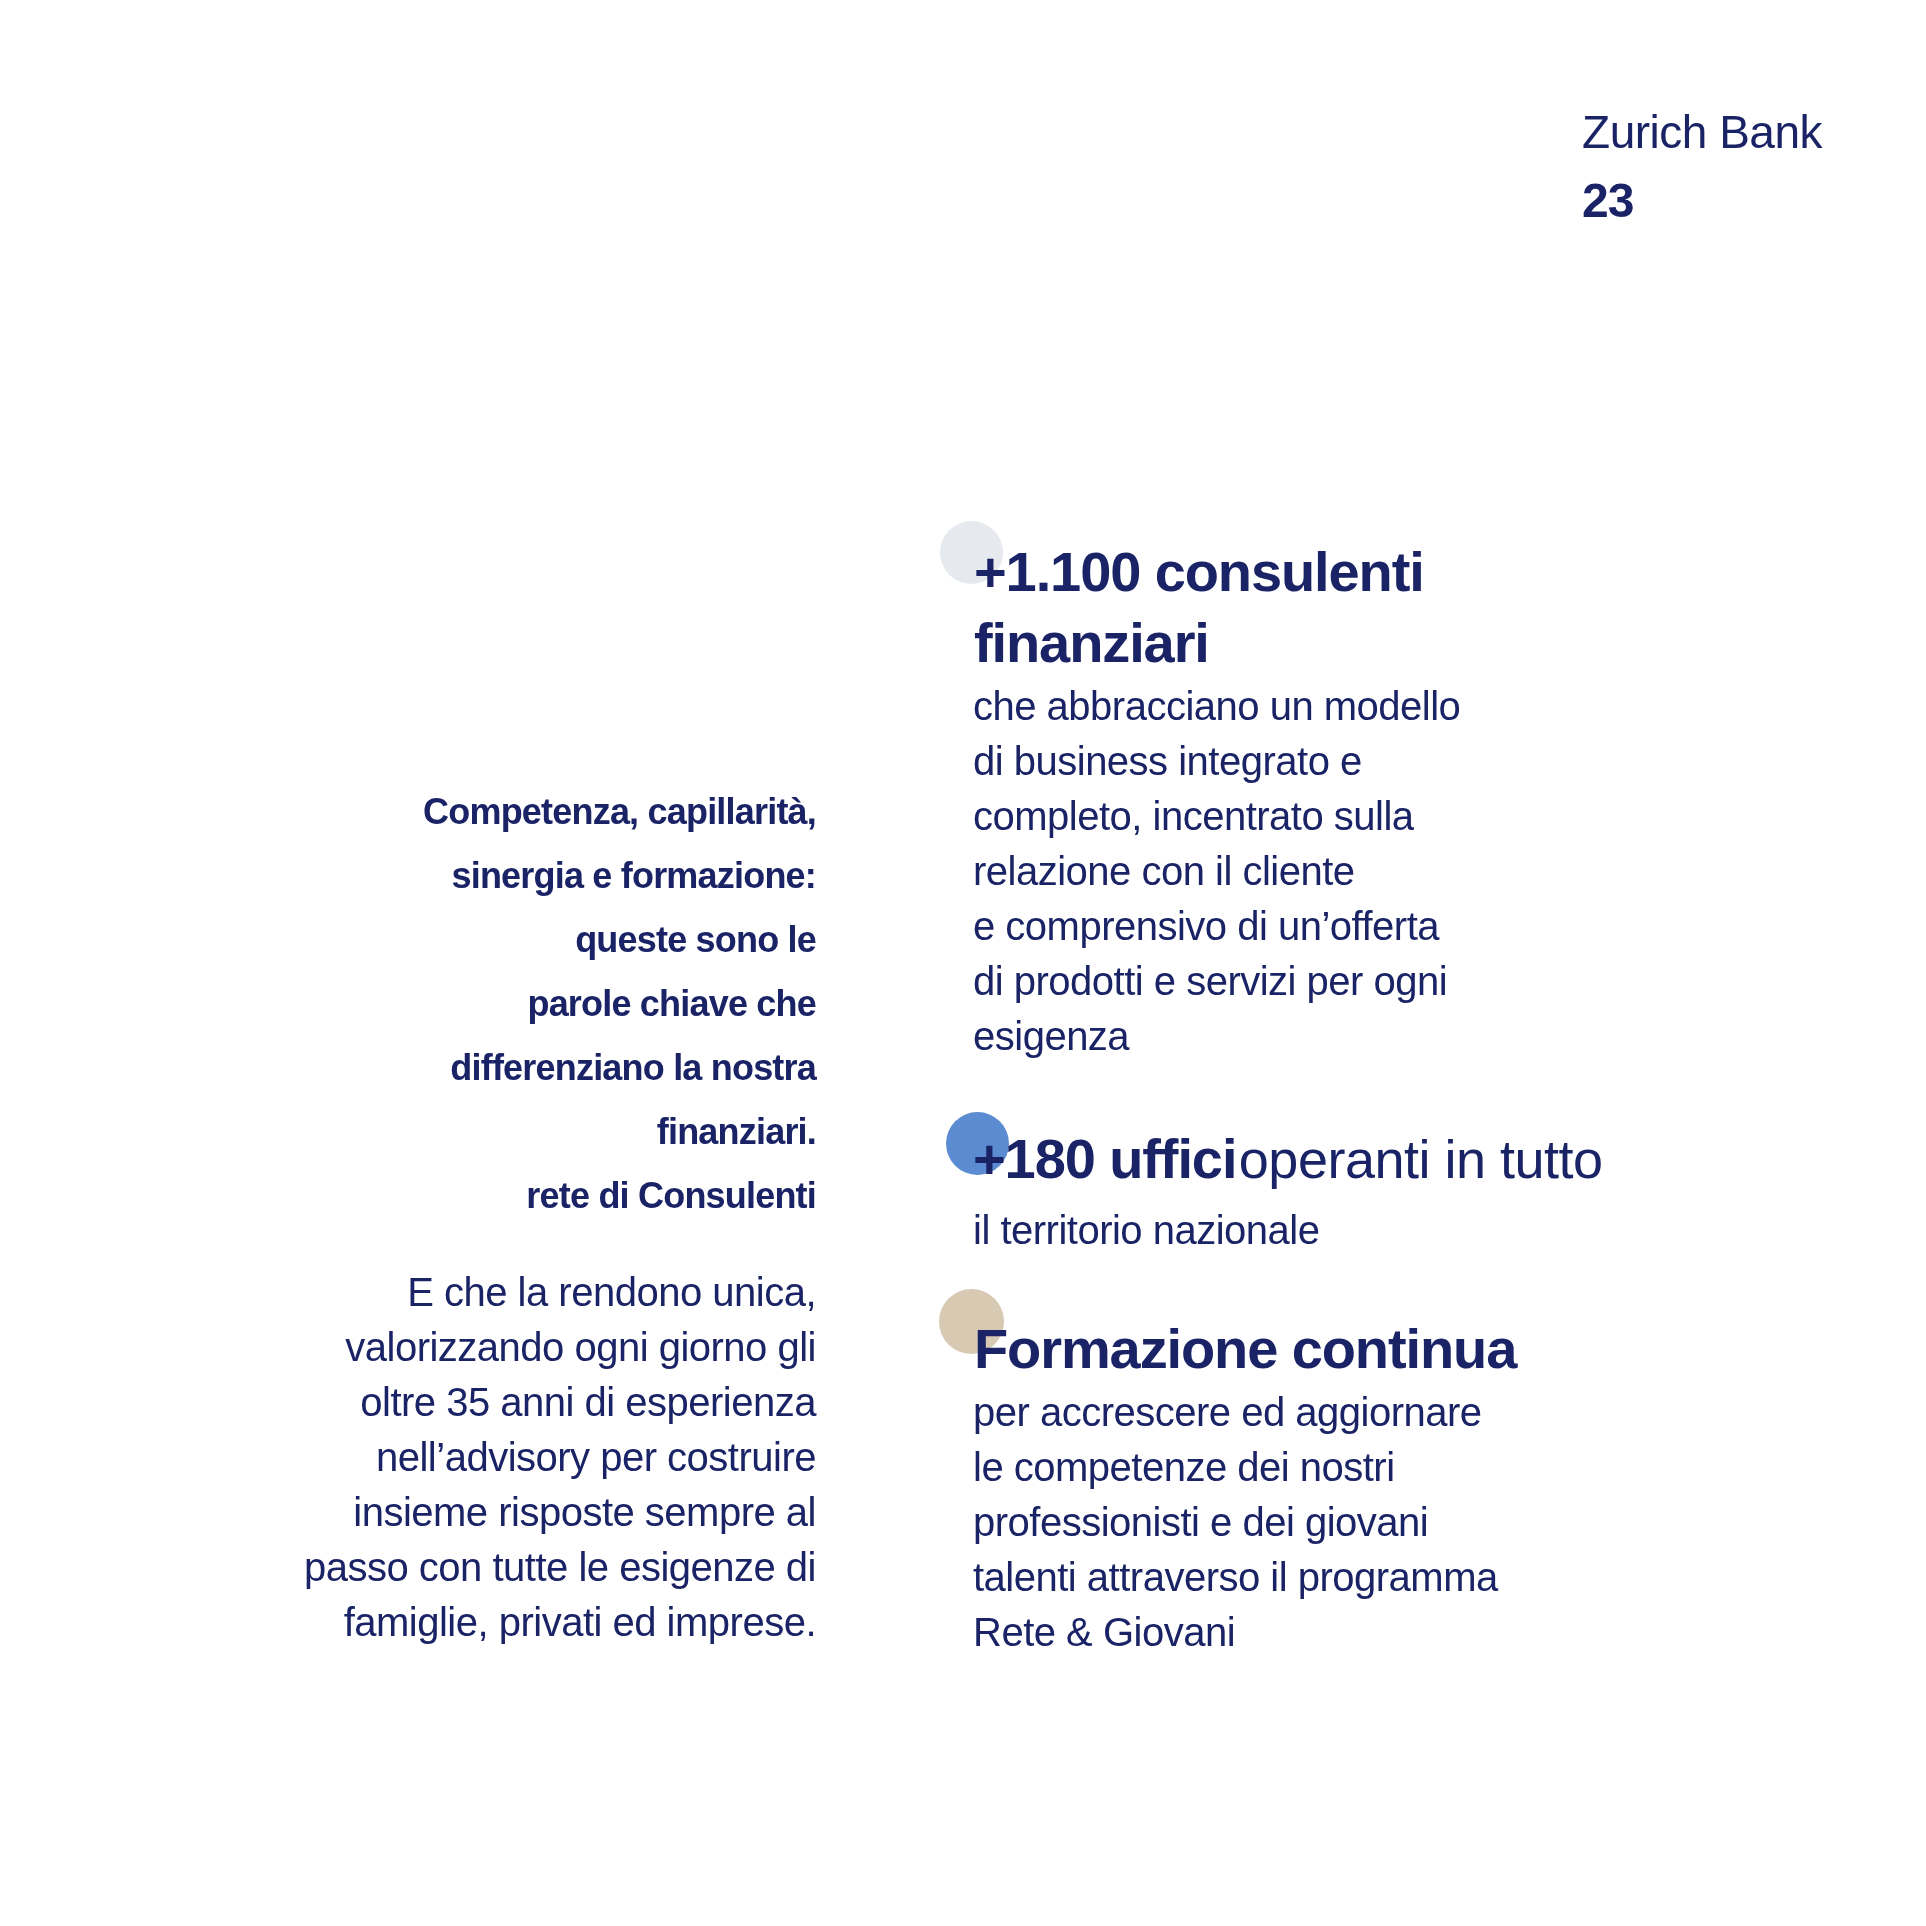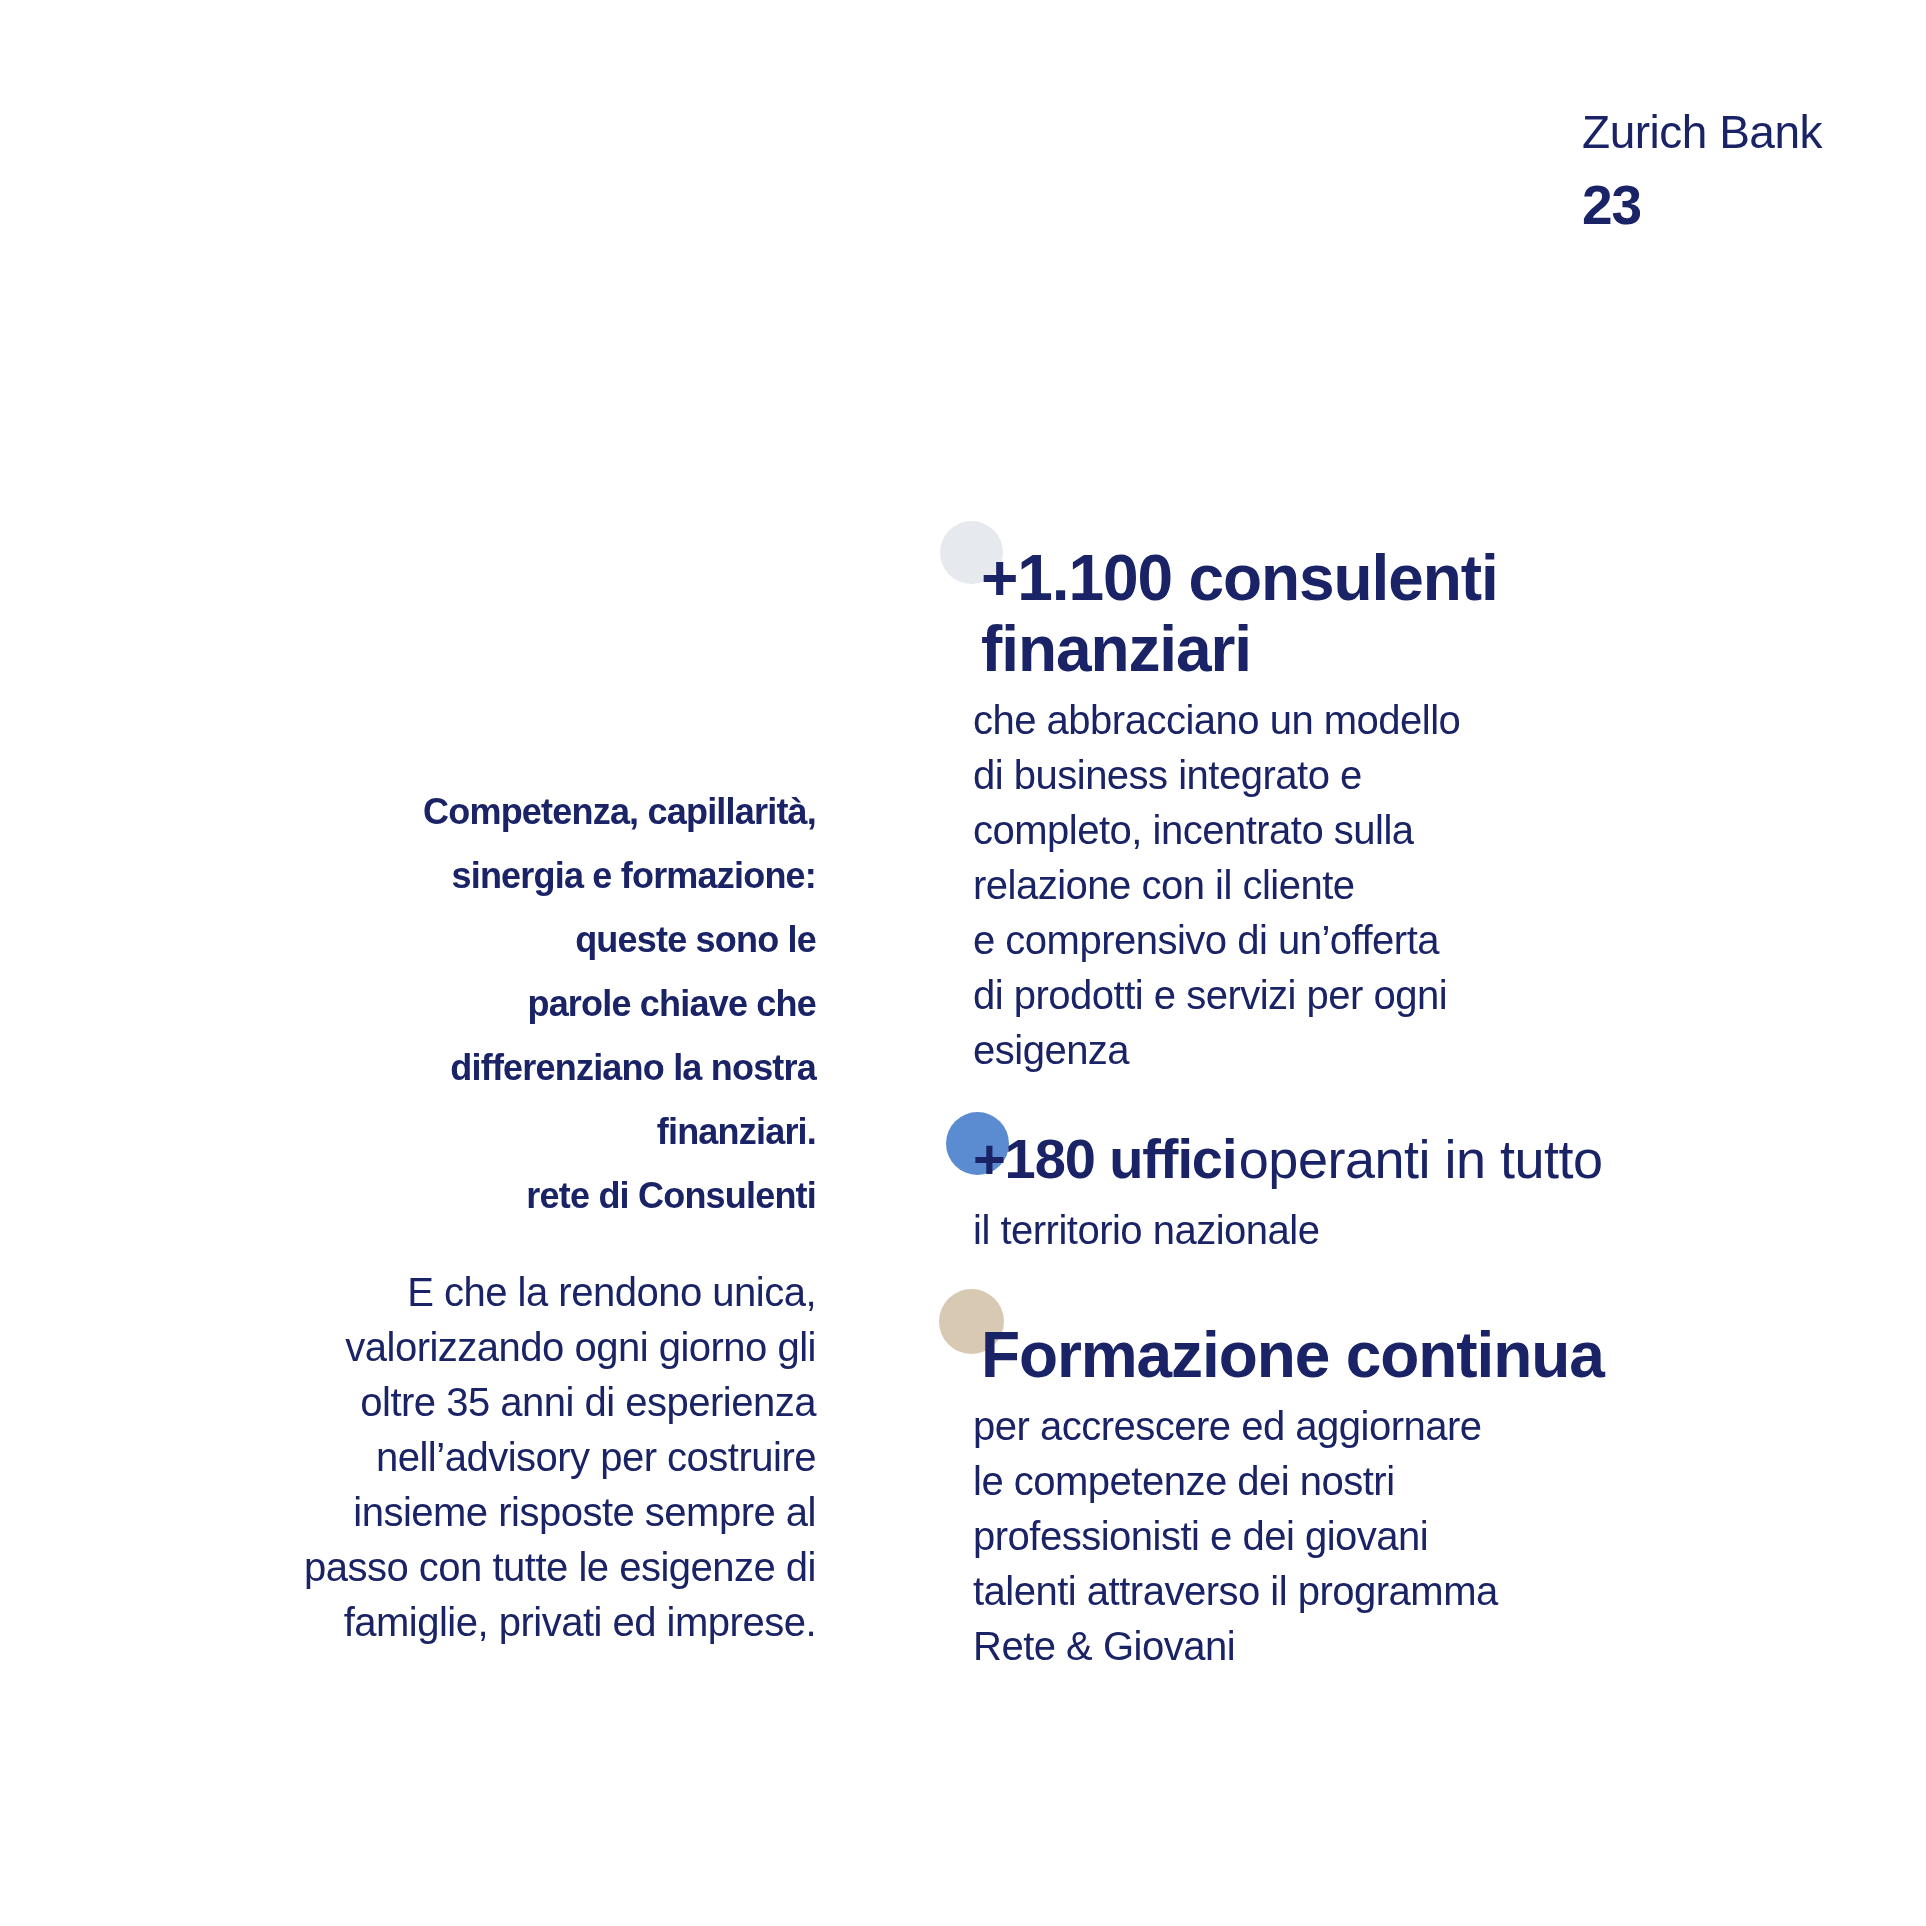--- a/index.html
+++ b/index.html
@@ -24,21 +24,21 @@
       gap: 14.3px;
       white-space: nowrap;
       flex-direction: column;
     }
     .page-header .brand {
       font-size: 46px;
       font-weight: 400;
       letter-spacing: -0.5px;
     }
     .page-header .page-number {
-      font-size: 55px;
+      font-size: 48px;
       font-weight: 700;
       letter-spacing: -1.1px;
     }
 
     
     .left-col {
       position: absolute;
       left: 165px;
       width: 651px;
       top: 780px;
@@ -80,25 +80,25 @@
       width: 769px;
     }
     .stat .dot {
       position: absolute;
       border-radius: 50%;
       z-index: 0;
     }
     .stat .stat-title {
       position: relative;
       z-index: 1;
-      font-size: 64px;
+      font-size: 56px;
       font-weight: 700;
       line-height: 71px;
       letter-spacing: -1.1px;
-      margin: 8px;
+      margin: 1px;
       white-space: nowrap;
     }
     .stat .stat-title span { display: block; }
     .stat .stat-desc {
       position: relative;
       z-index: 1;
       font-size: 40px;
       line-height: 55px;
       letter-spacing: -0.5px;
       font-weight: 400;

